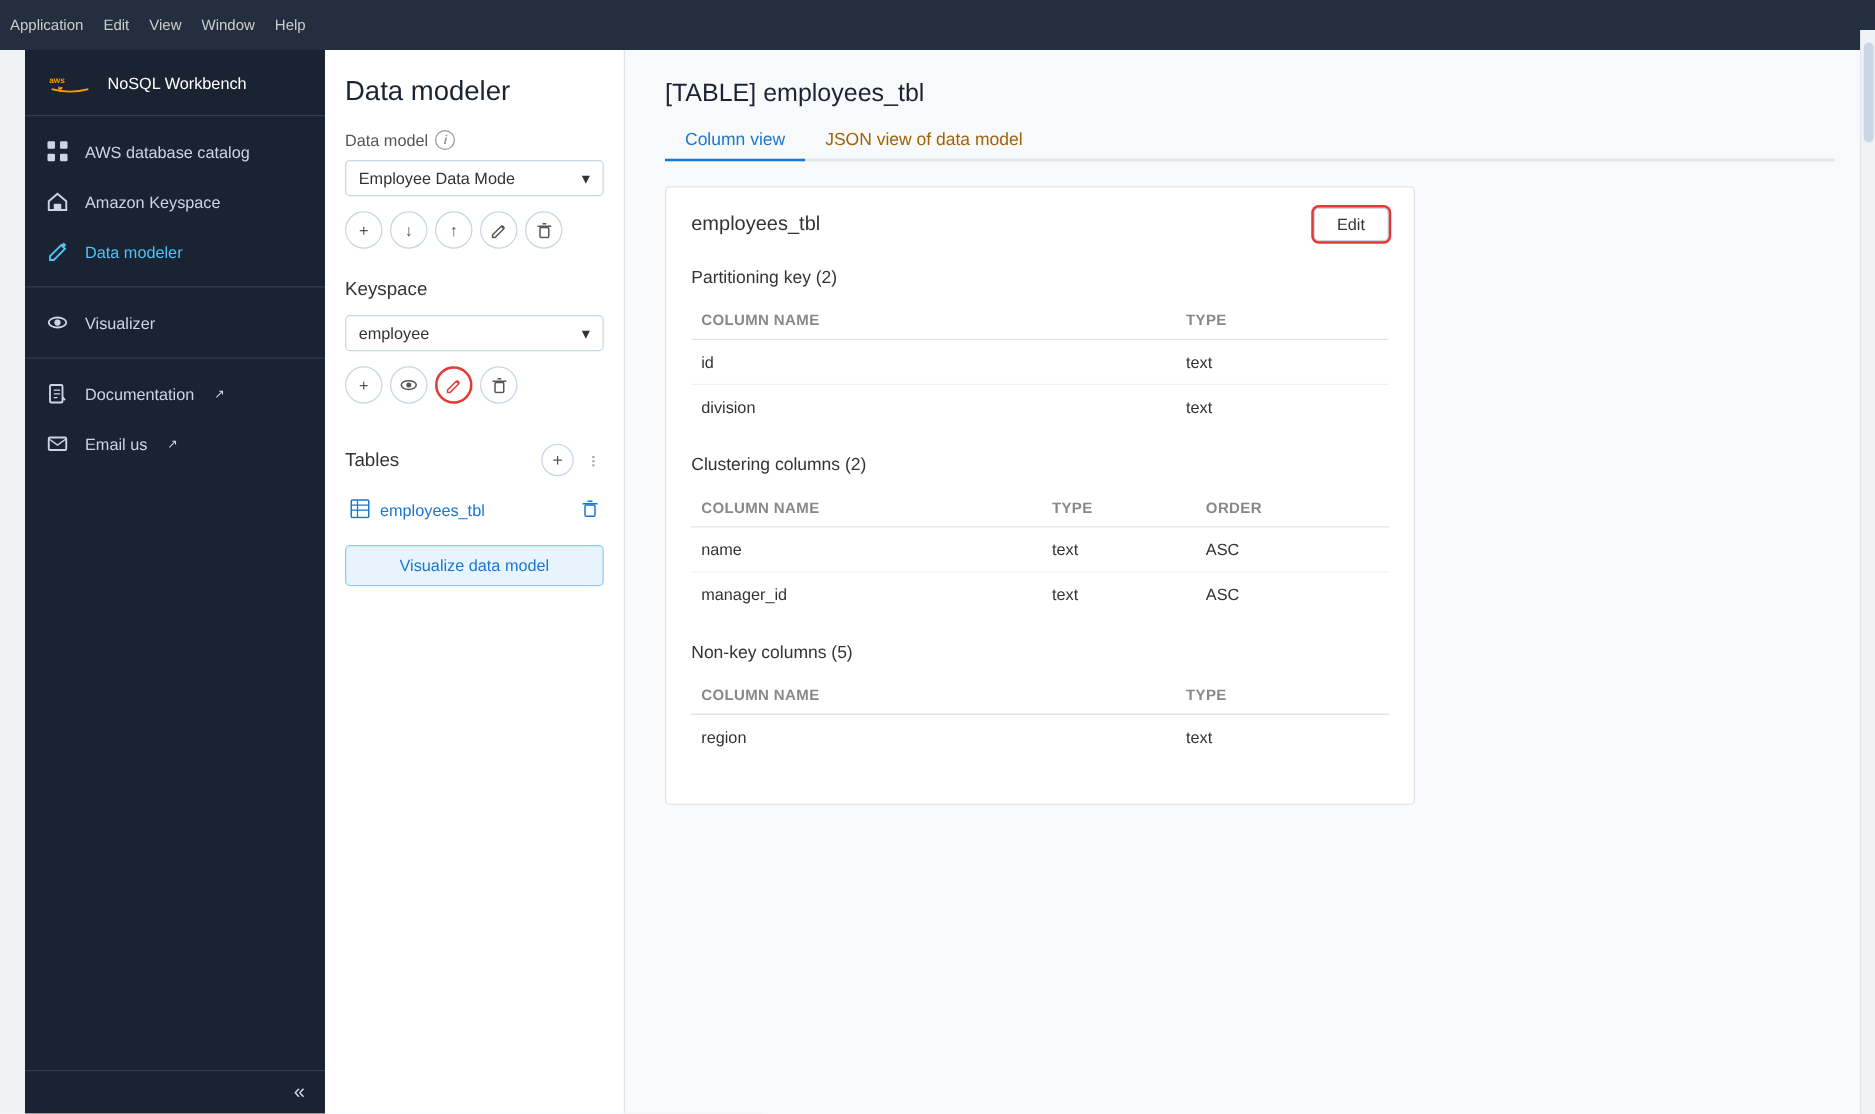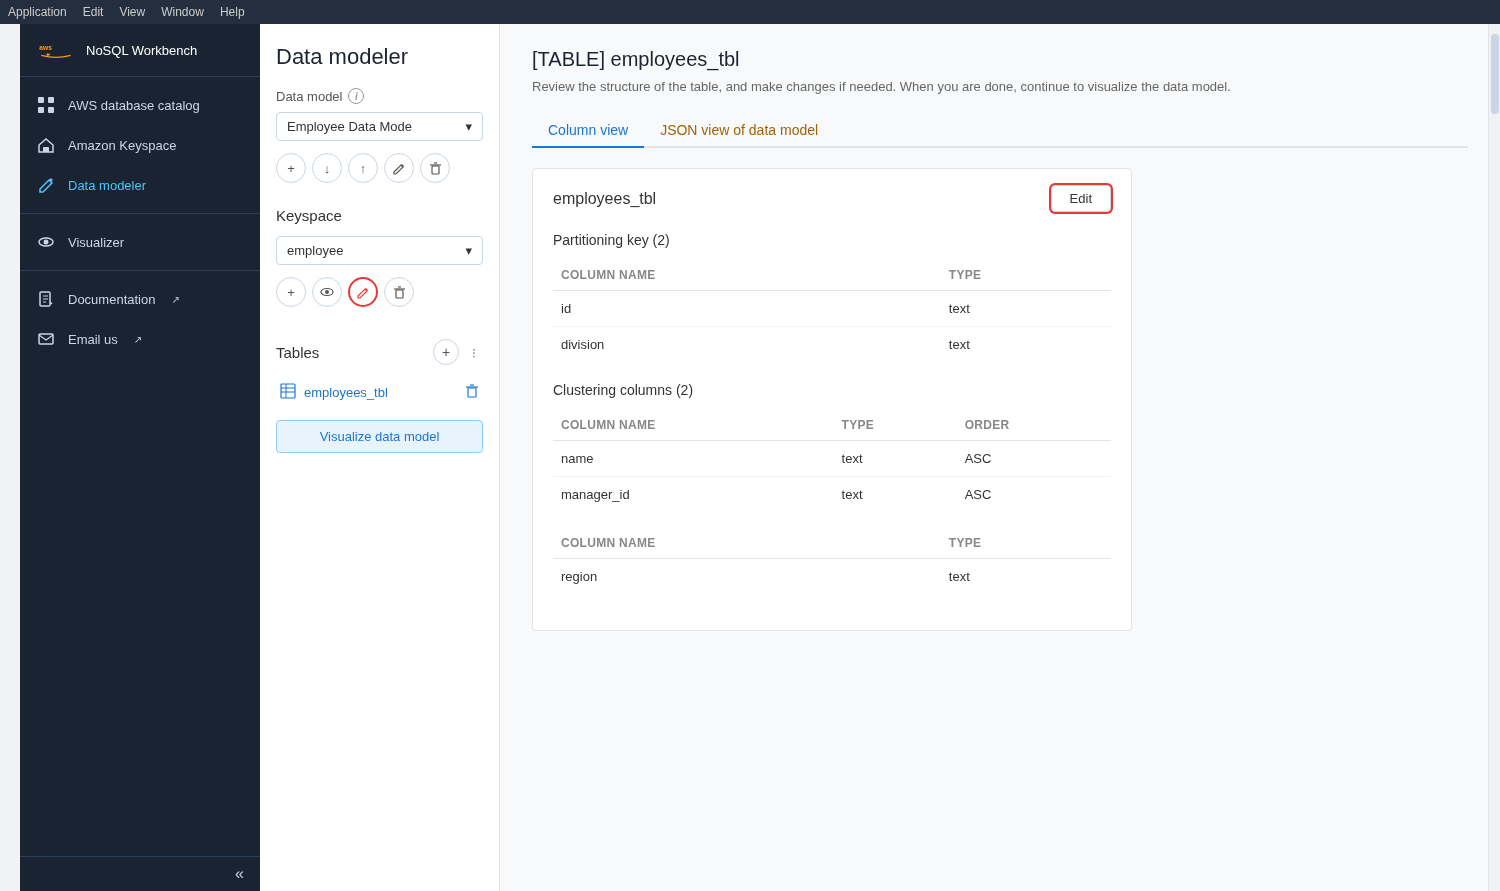--- a/index.html
+++ b/index.html
@@ -5,21 +5,21 @@
     * { box-sizing: border-box; margin: 0; padding: 0; }
     body { font-family: -apple-system, BlinkMacSystemFont, 'Segoe UI', Arial, sans-serif; font-size: 14px; background: #f0f2f5; display: flex; flex-direction: column; height: 891px; overflow: hidden; }
 
     
     .menu-bar {
       background: #232f3e;
       color: #ccc;
       display: flex;
       align-items: center;
       padding: 0 8px;
-      height: 24px;
+      height: 40px;
       font-size: 12px;
       gap: 16px;
     }
     .menu-bar span { cursor: pointer; color: #ccc; }
 
     
     .main-layout {
       display: flex;
       flex: 1;
       overflow: hidden;
@@ -555,21 +555,20 @@
             </svg>
         </span>
       </div>
     </div>
 
     <button class="visualize-btn">Visualize data model</button>
   </div>
 
   <div class="content">
     <div class="content-table-title">[TABLE] employees_tbl</div>
-    <div class="content-description">Review the structure of the table, and make changes if needed. When you are done, continue to visualize the data model.</div>
 
     <div class="tabs">
       <div class="tab active">Column view</div>
       <div class="tab">JSON view of data model</div>
     </div>
 
     <div class="table-card">
       <div class="table-card-header">
         <span class="table-card-name">employees_tbl</span>
         <button class="edit-btn">Edit</button>
@@ -611,20 +610,21 @@
               <td>ASC</td>
             </tr>
             <tr>
               <td>manager_id</td>
               <td>text</td>
               <td>ASC</td>
             </tr>
           </tbody>
       </table>
 
+      <div class="section-heading">Non-key columns (5)</div>
       <table class="data-table">
         <thead>
           <tr>
             <th>Column name</th>
             <th>Type</th>
           </tr>
         </thead>
         <tbody id="non-key-rows">
             <tr>
               <td>region</td>

